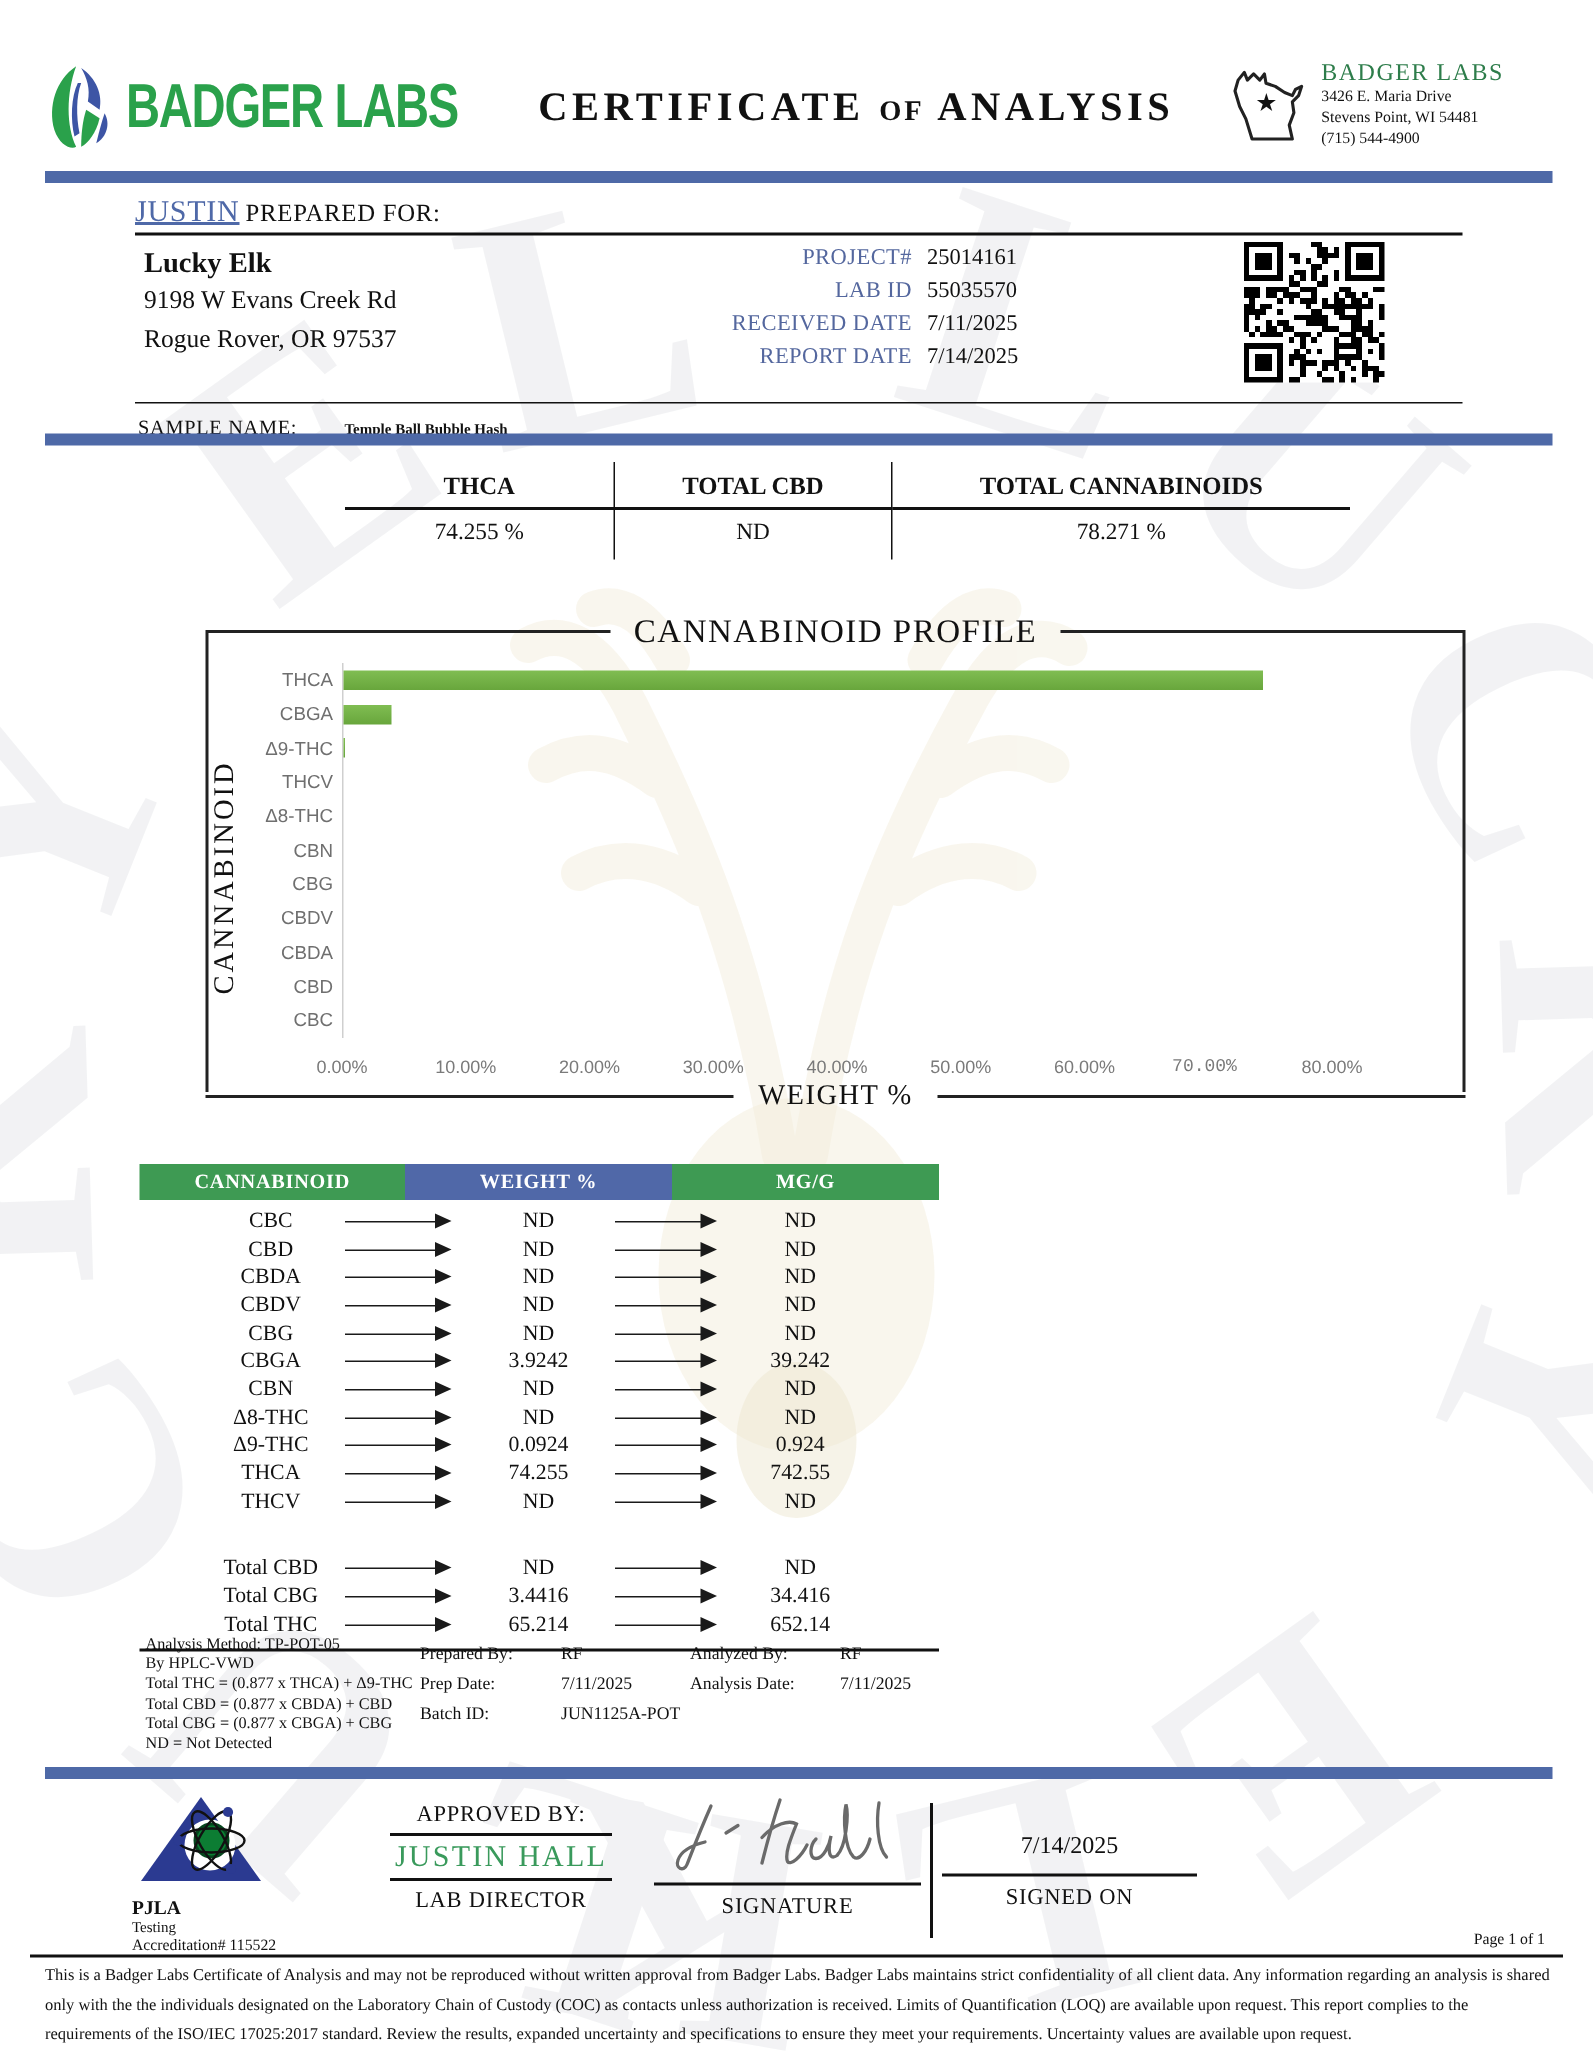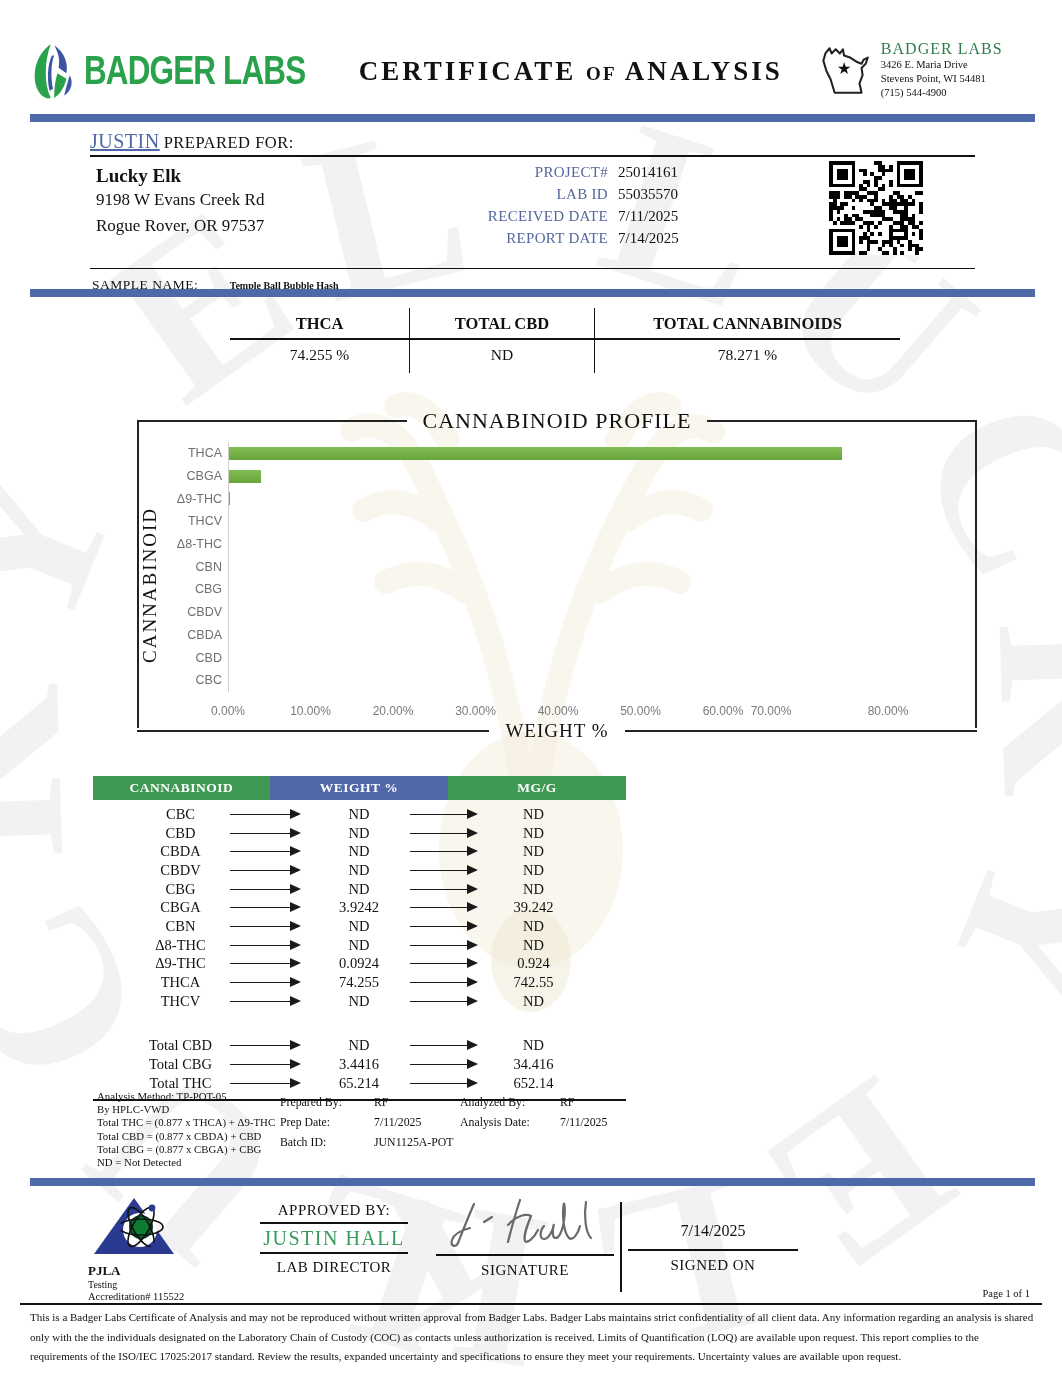--- a/index.html
+++ b/index.html
@@ -471,21 +471,21 @@
           <div class="ch-prow"></div>
         </div>
       <div class="ch-ticks" id="chart-ticks">
           <span class="ch-tick" style="left: 0px;">0.00%</span>
           <span class="ch-tick" style="left: 82.5px;">10.00%</span>
           <span class="ch-tick" style="left: 165px;">20.00%</span>
           <span class="ch-tick" style="left: 247.5px;">30.00%</span>
           <span class="ch-tick" style="left: 330px;">40.00%</span>
           <span class="ch-tick" style="left: 412.5px;">50.00%</span>
           <span class="ch-tick" style="left: 495px;">60.00%</span>
-          <span class="ch-tick" style="left: 543px;">70.00%</span>
+          <span class="ch-tick" style="left: 575px; font-family: Liberation Mono, monospace;">70.00%</span>
           <span class="ch-tick" style="left: 660px;">80.00%</span>
         </div>
       <div class="ch-botrow">
         <div class="ch-line"></div>
         <div class="ch-xlabel">WEIGHT %</div>
         <div class="ch-line"></div>
       </div>
     </div>
 
     <div class="rtable">

